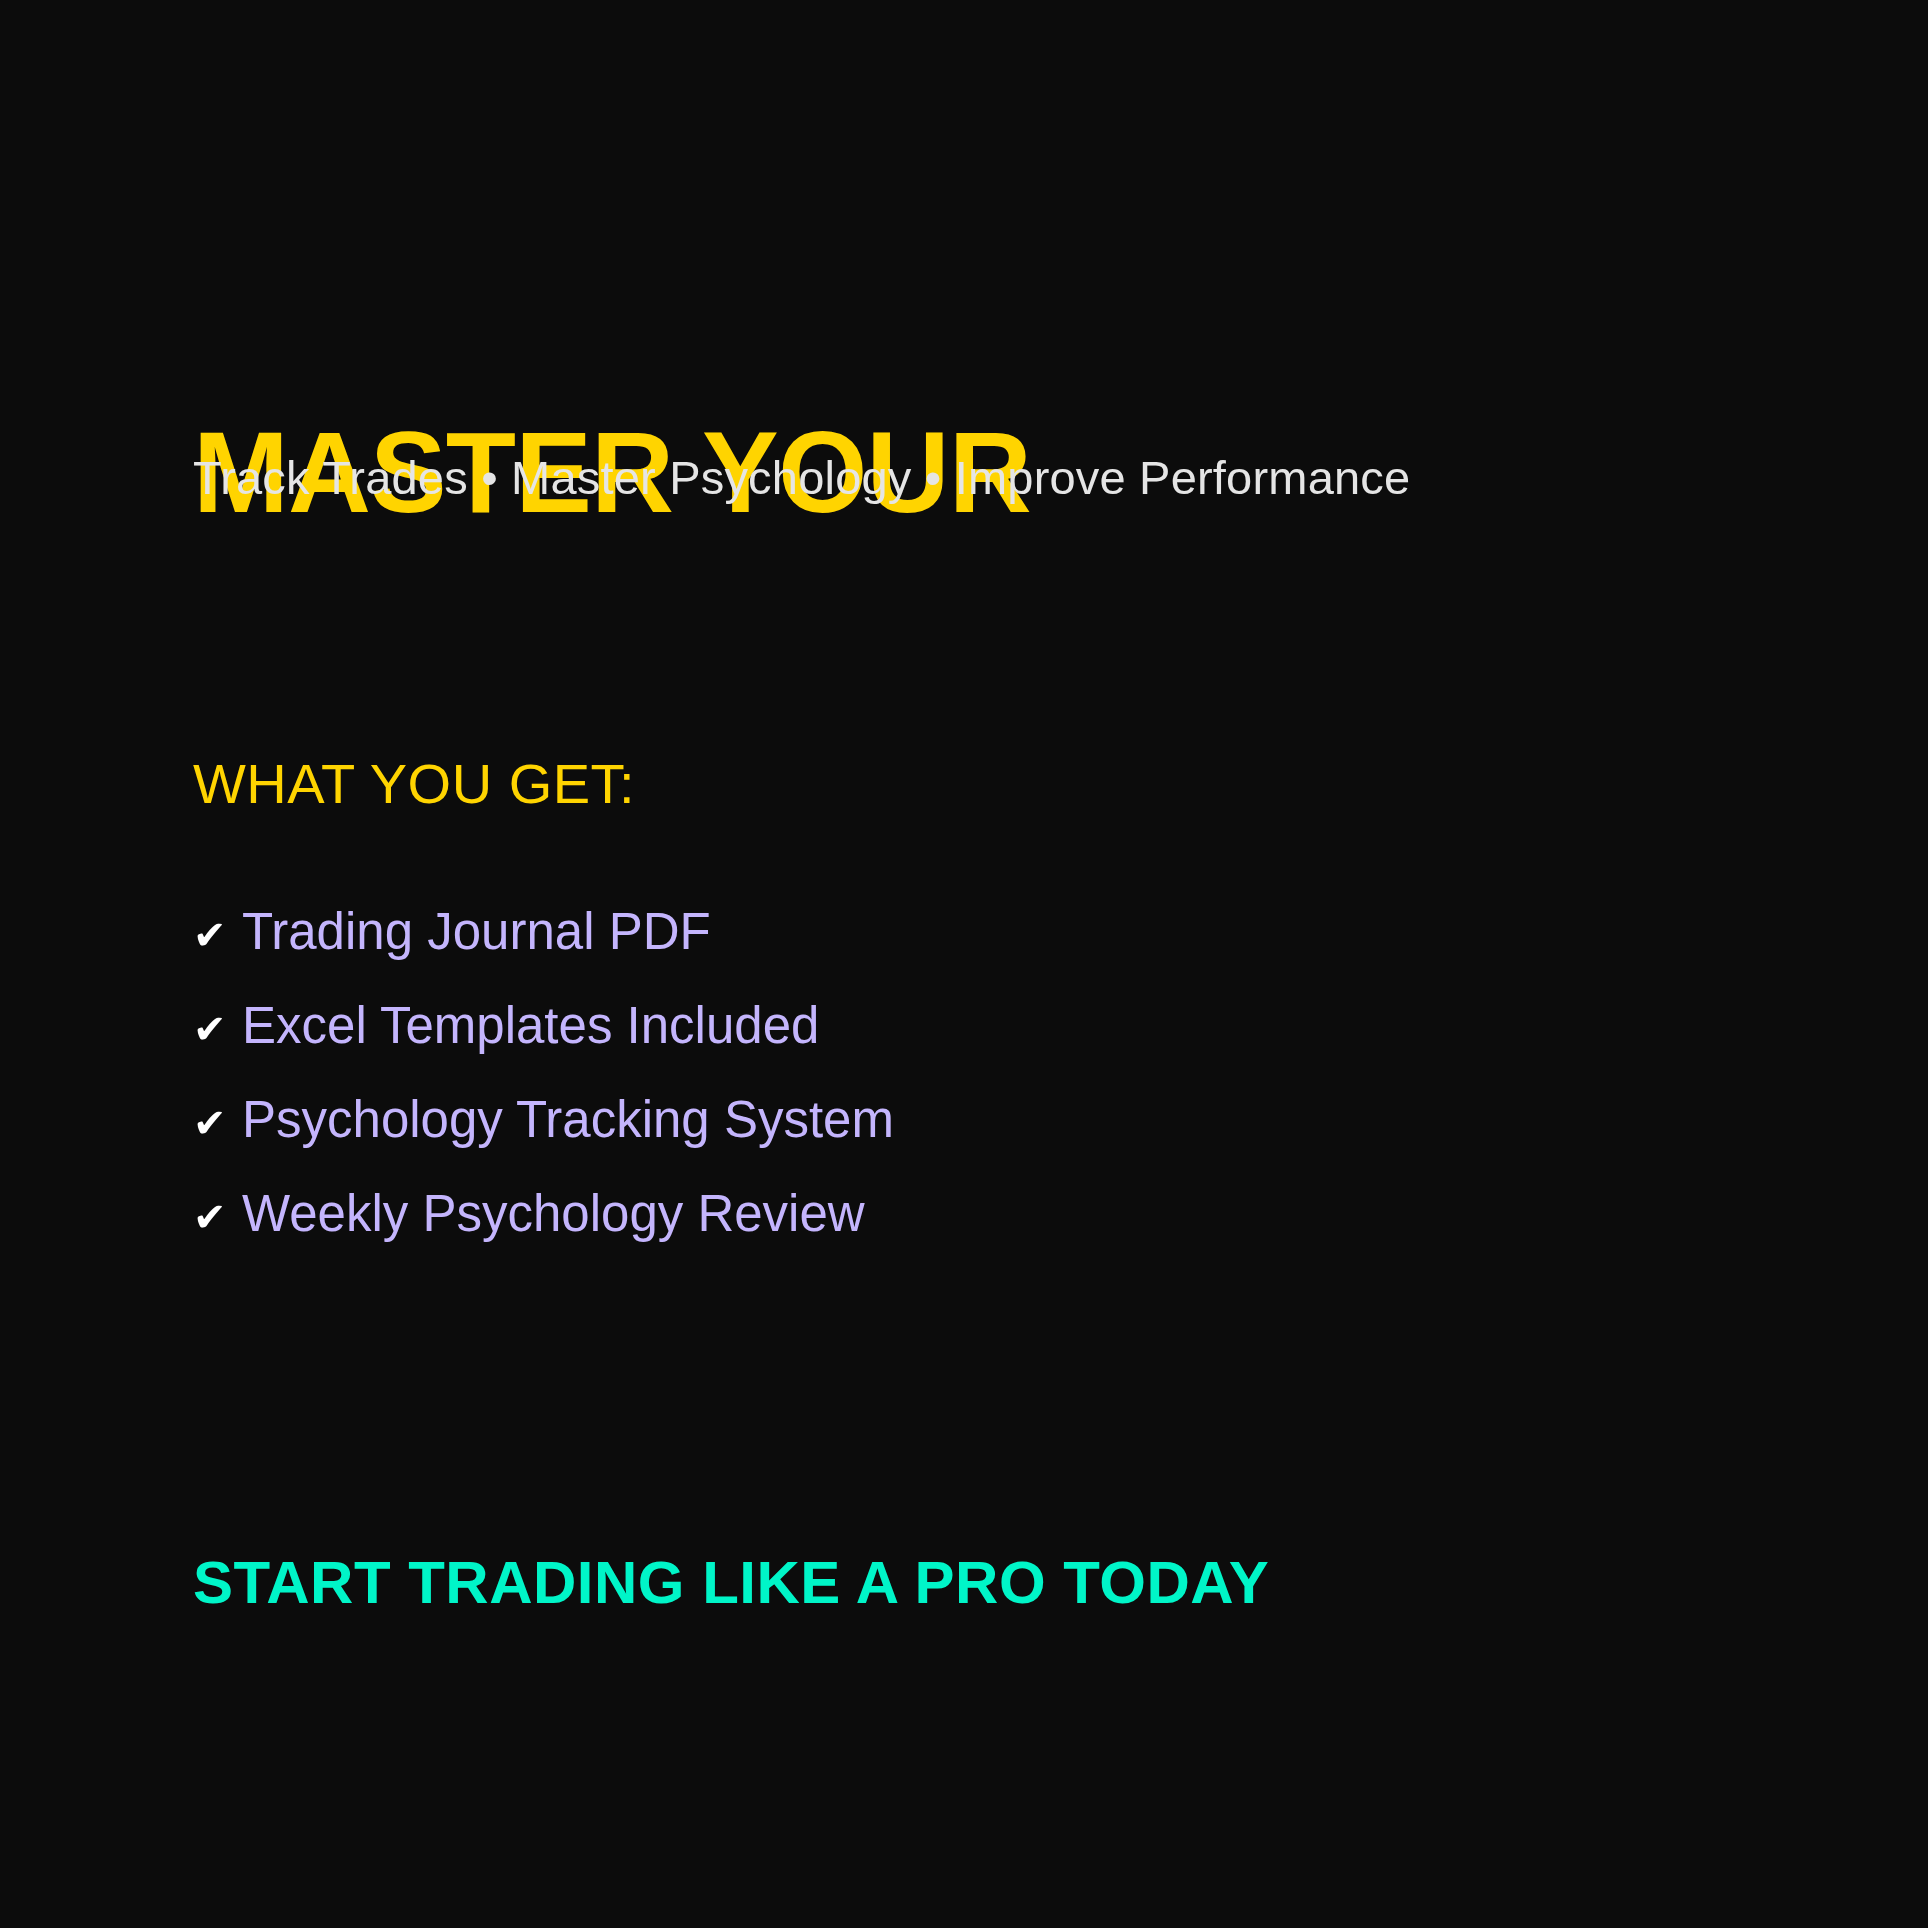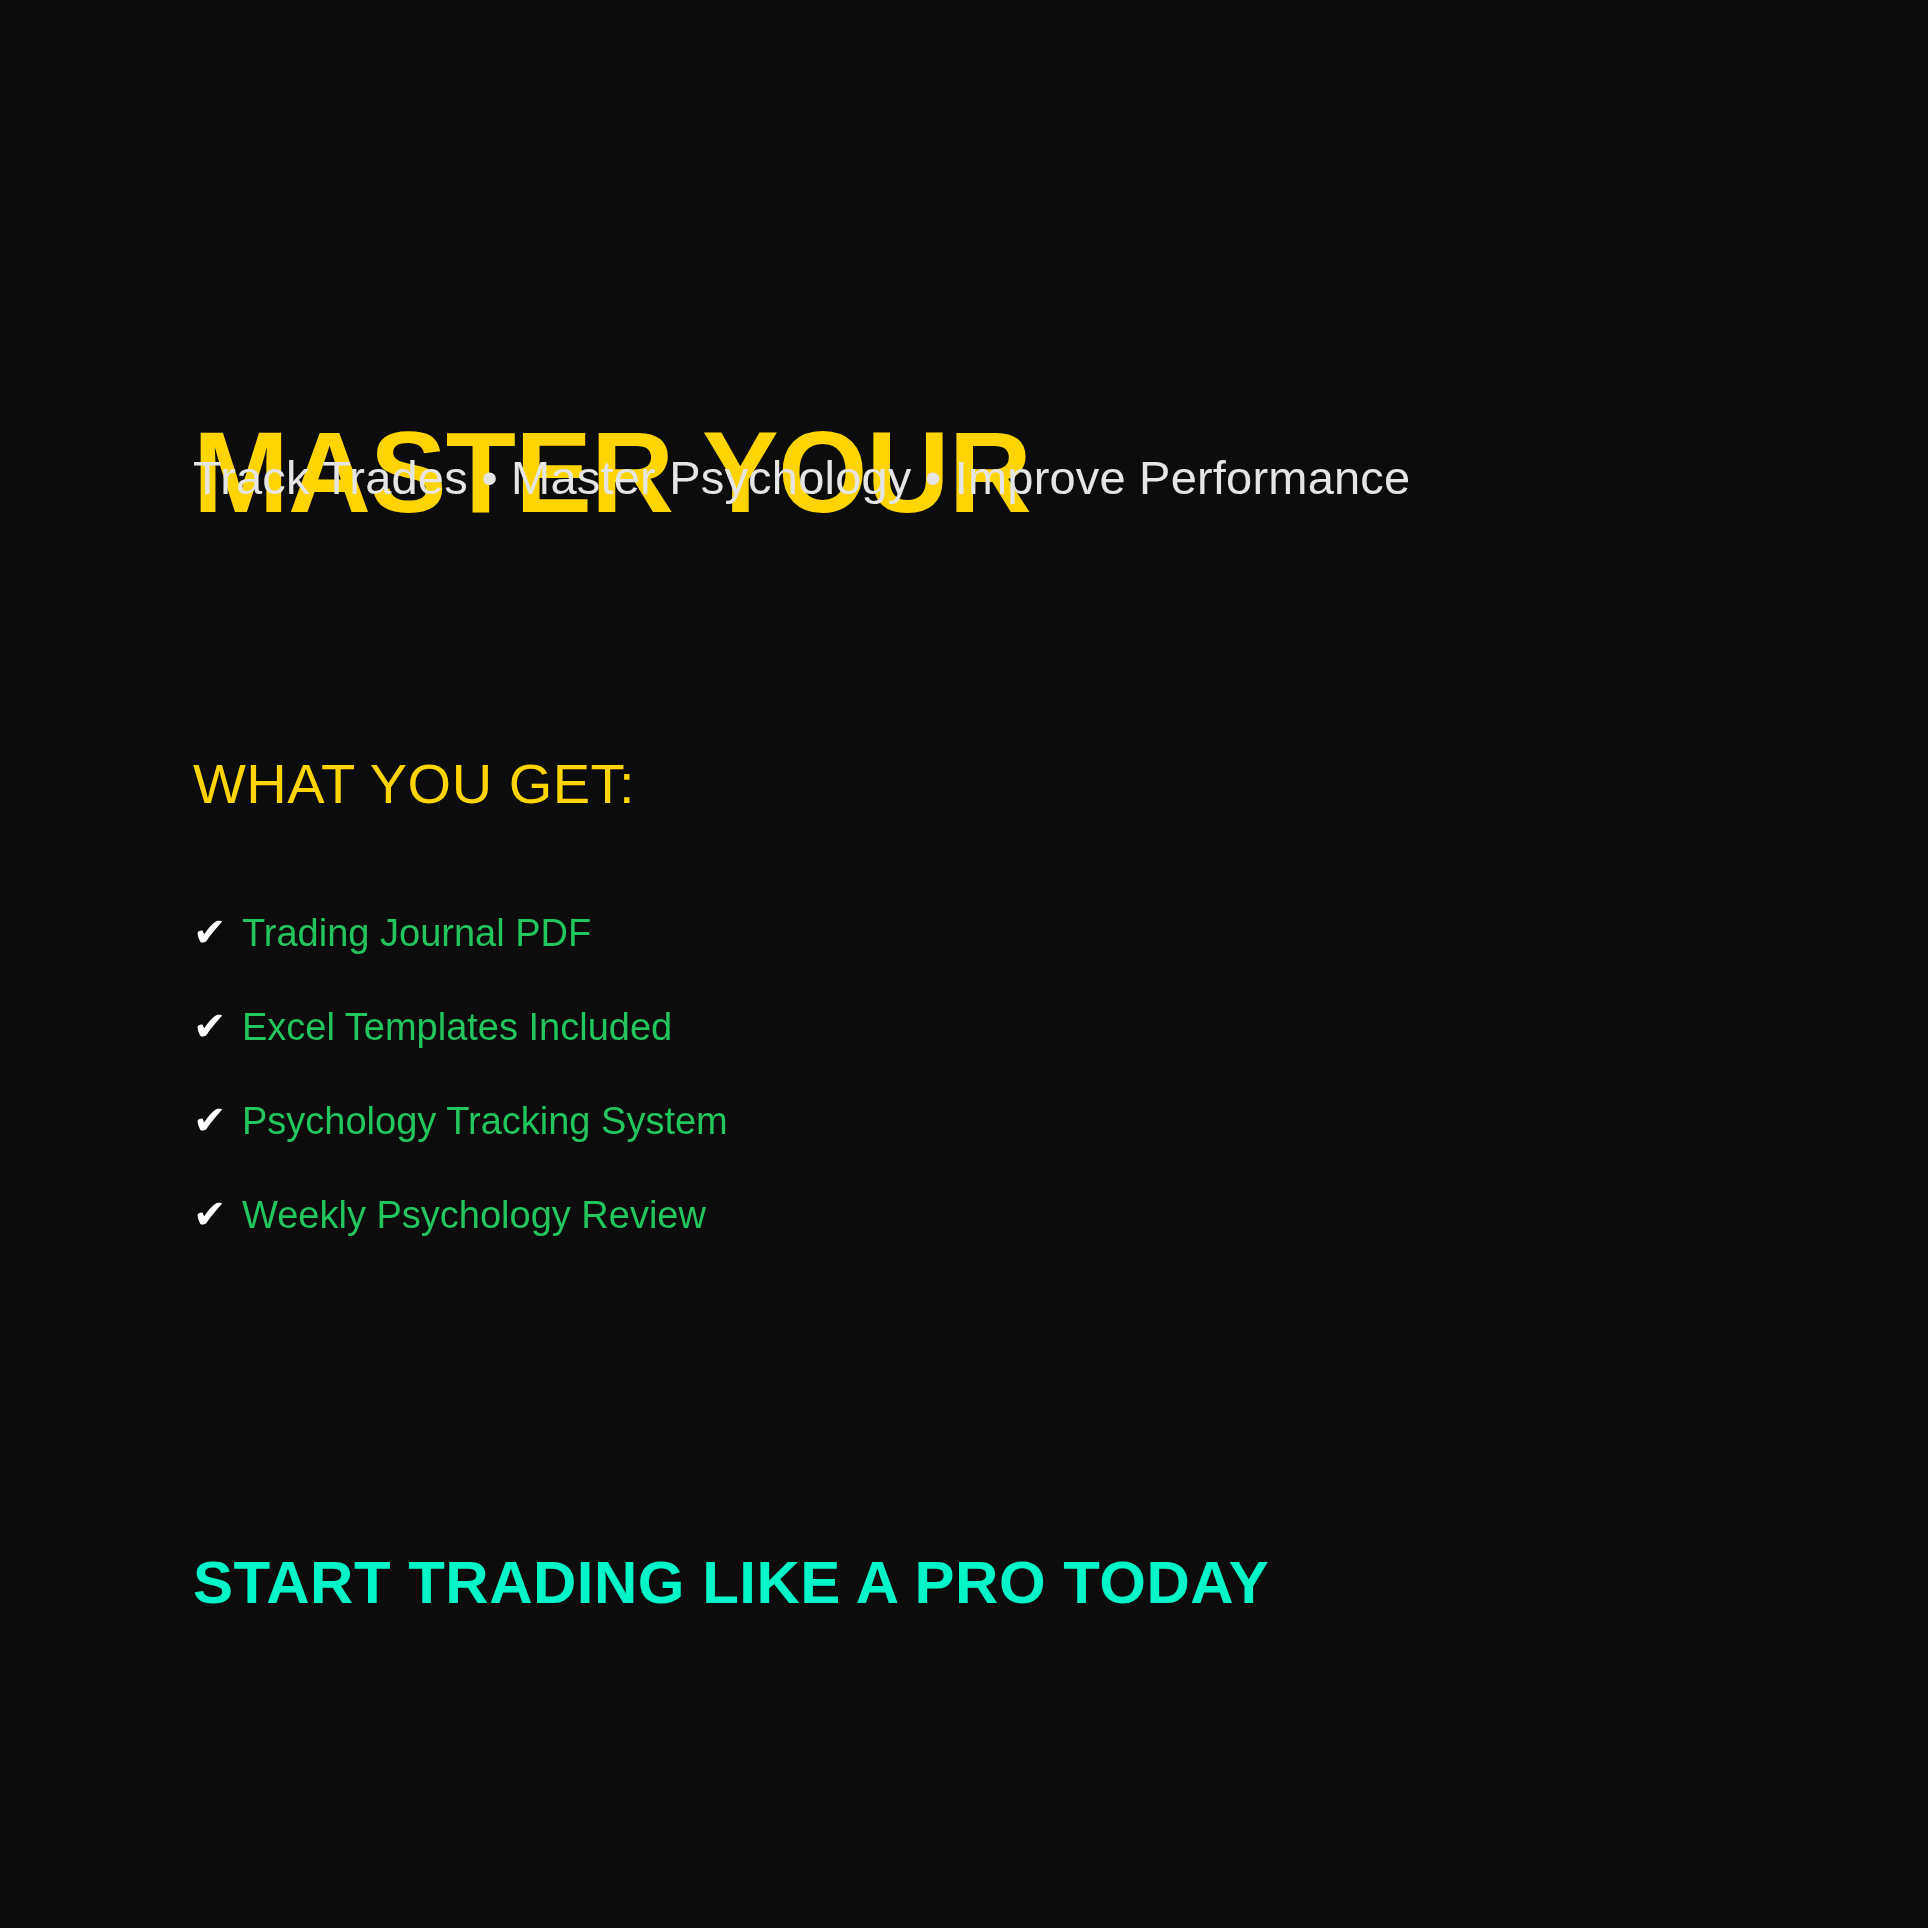--- a/index.html
+++ b/index.html
@@ -91,22 +91,22 @@
   .benefit-check {
     display: inline-block;
     width: 49px;
     flex: 0 0 49px;
     color: #ffffff;
     font-size: 40px;
     line-height: 94px;
   }
   .benefit-label {
     display: inline-block;
-    color: #22c55e;
-    font-size: 38px;
+    color: #c4b5fd;
+    font-size: 51px;
     line-height: 94px;
   }
 
   
   .cta {
     position: absolute;
     left: 193px;
     top: 1550px;
     color: #00f5c8;
     font-weight: bold;

